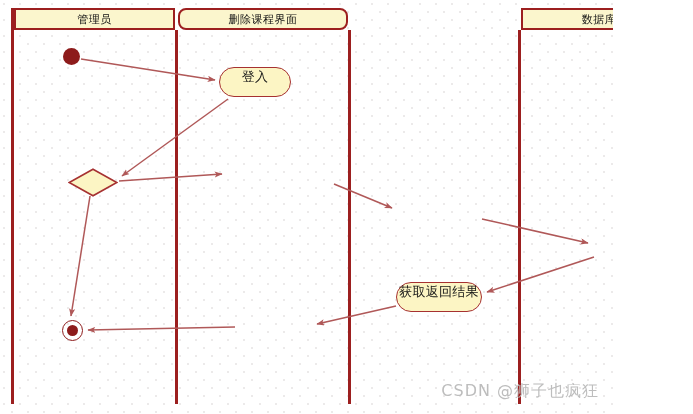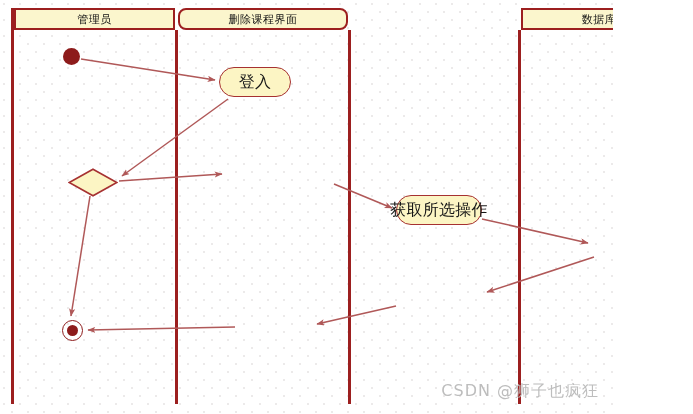--- a/index.html
+++ b/index.html
@@ -57,23 +57,23 @@
     background: #9c1f1f;
   }
   
   .activity {
     position: absolute;
     background: #fcf5c4;
     border: 1.6px solid #a63131;
     border-radius: 999px;
     box-sizing: border-box;
     display: flex;
-    align-items: center;
+    align-items: flex-start;
     justify-content: center;
-    font-size: 16px;
+    font-size: 13px;
     color: #161616;
     letter-spacing: 0.3px;
     white-space: nowrap;
   }
   
   .start-node {
     position: absolute;
     width: 17px;
     height: 17px;
     border-radius: 50%;
@@ -171,24 +171,24 @@
     <svg width="50" height="29" viewBox="0 0 50 29">
       <polygon points="25,1.2 48.8,14.5 25,27.8 1.2,14.5" fill="#fcf5c4" stroke="#a63131" stroke-width="1.6"></polygon>
     </svg>
   </div>
 
   <div class="activity" style="left:219px; top:67px; width:72px; height:30px;">
     <span>登入</span>
   </div>
 
 
-  <div class="activity" style="left:396px; top:195px; width:86px; height:30px;">
-    <span>获取所选操作</span>
-  </div>
 
 
+  <div class="activity" style="left:396px; top:282px; width:86px; height:30px;">
+    <span>获取返回结果</span>
+  </div>
 
 
   <div class="end-node" style="left:62px; top:320px;"></div>
 
   <div id="watermark">CSDN @狮子也疯狂</div>
 
 </div>
 
 </body></html>

